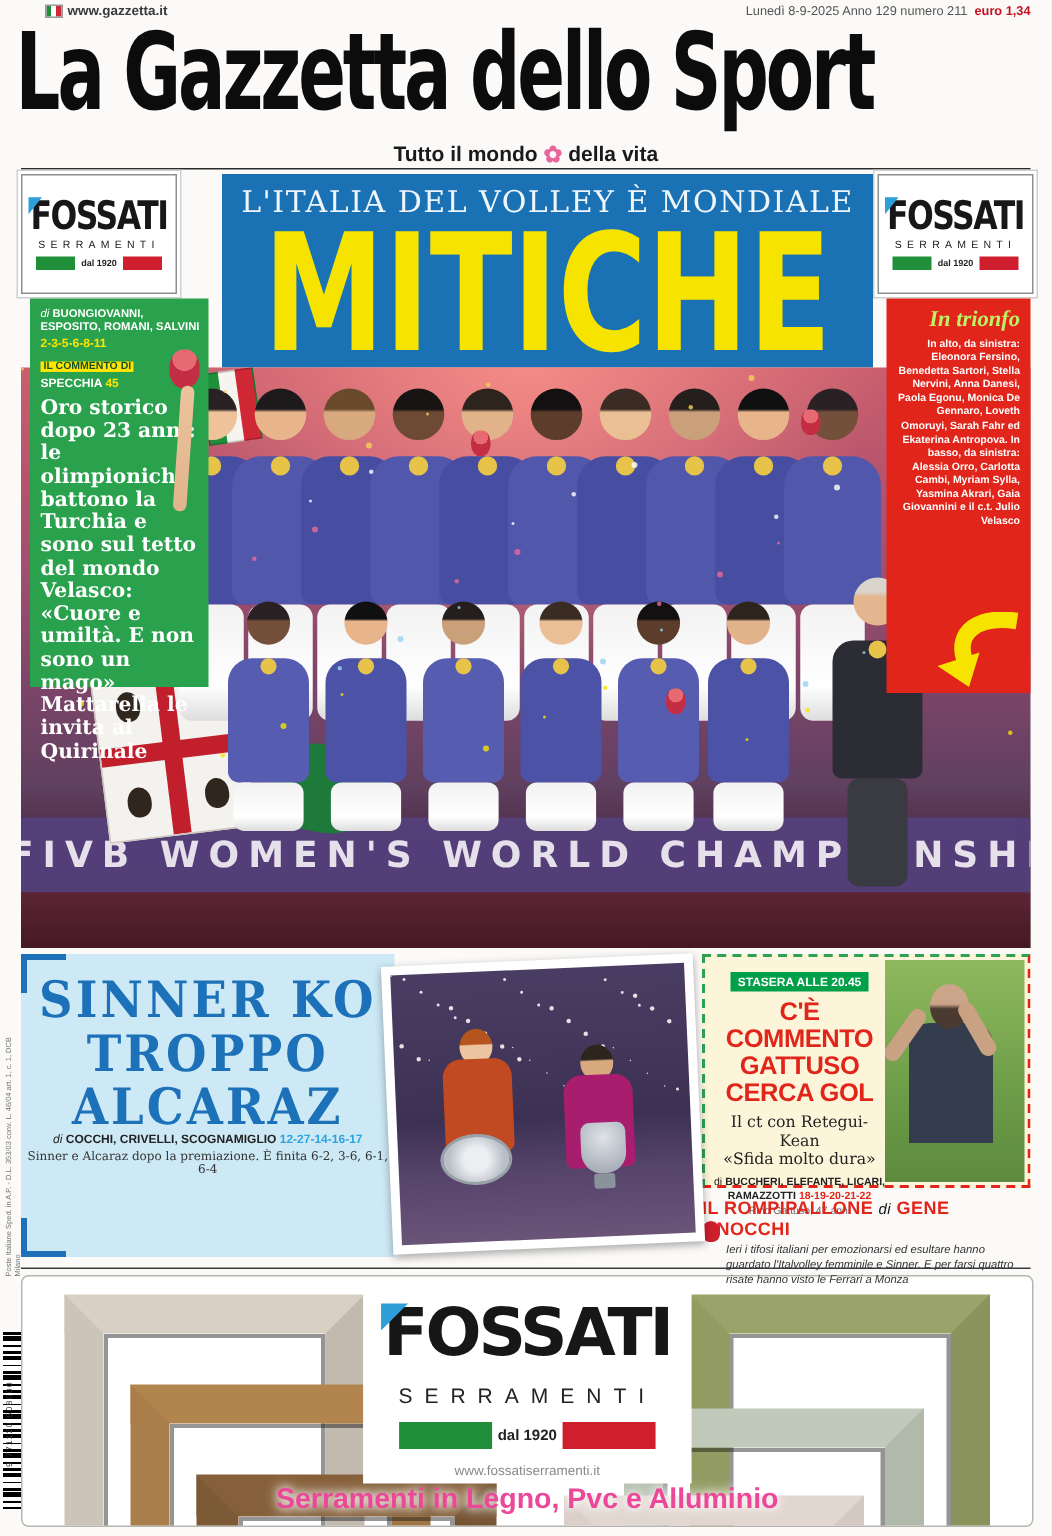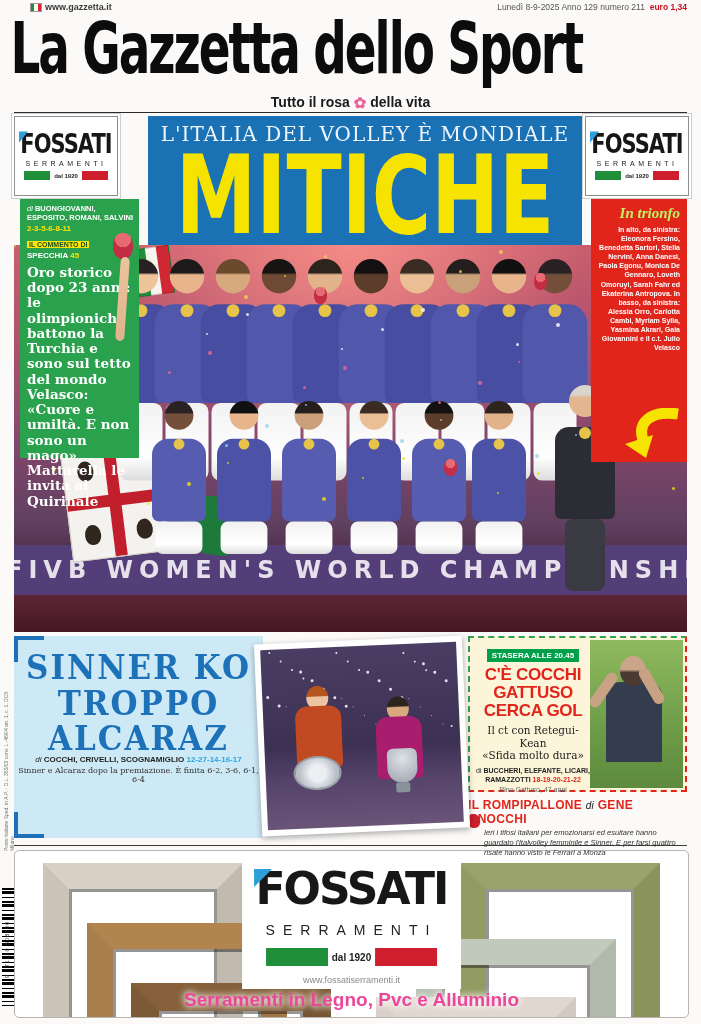--- a/index.html
+++ b/index.html
@@ -175,21 +175,21 @@
   </div>
   <div class="abs topbar-date">
     <span>Lunedì 8-9-2025  Anno 129  numero 211</span>
     &nbsp;<b>euro 1,34</b>
   </div>
 
   <div class="abs masthead">
     <span class="title">La Gazzetta dello Sport</span>
   </div>
   <div class="abs tagline">
-    <span>Tutto il rosa</span>
+    <span>Tutto il mondo</span>
     <span class="rose">✿</span>
     <span>della vita</span>
   </div>
   <div class="abs head-rule"></div>
 
   <div class="abs adbox" style="left:14px;top:116px;">
     <span class="fossati-name">
       <i class="fossati-tri"></i>
       <span>FOSSATI</span>
     </span>
@@ -479,21 +479,21 @@
       </div>
       <div class="plate" style="left:28px;top:108px;"></div>
       <div class="uscup" style="left:122px;top:104px;"></div>
     </div>
   </div>
 
   <div class="abs gattusobox">
     <div class="gb-left">
       <span class="gb-kicker">STASERA ALLE 20.45</span>
       <div class="gb-headline">
-        <div>C'È COCCHI</div>
+        <div>C'È COMMENTO</div>
         <div>GATTUSO</div>
         <div>CERCA GOL</div>
       </div>
       <div class="gb-sub">
         <div>Il ct con Retegui-Kean</div>
         <div>«Sfida molto dura»</div>
       </div>
       <div class="gb-byline">
         <span class="di">di</span>
         <b>BUCCHERI, ELEFANTE, LICARI, RAMAZZOTTI</b>

